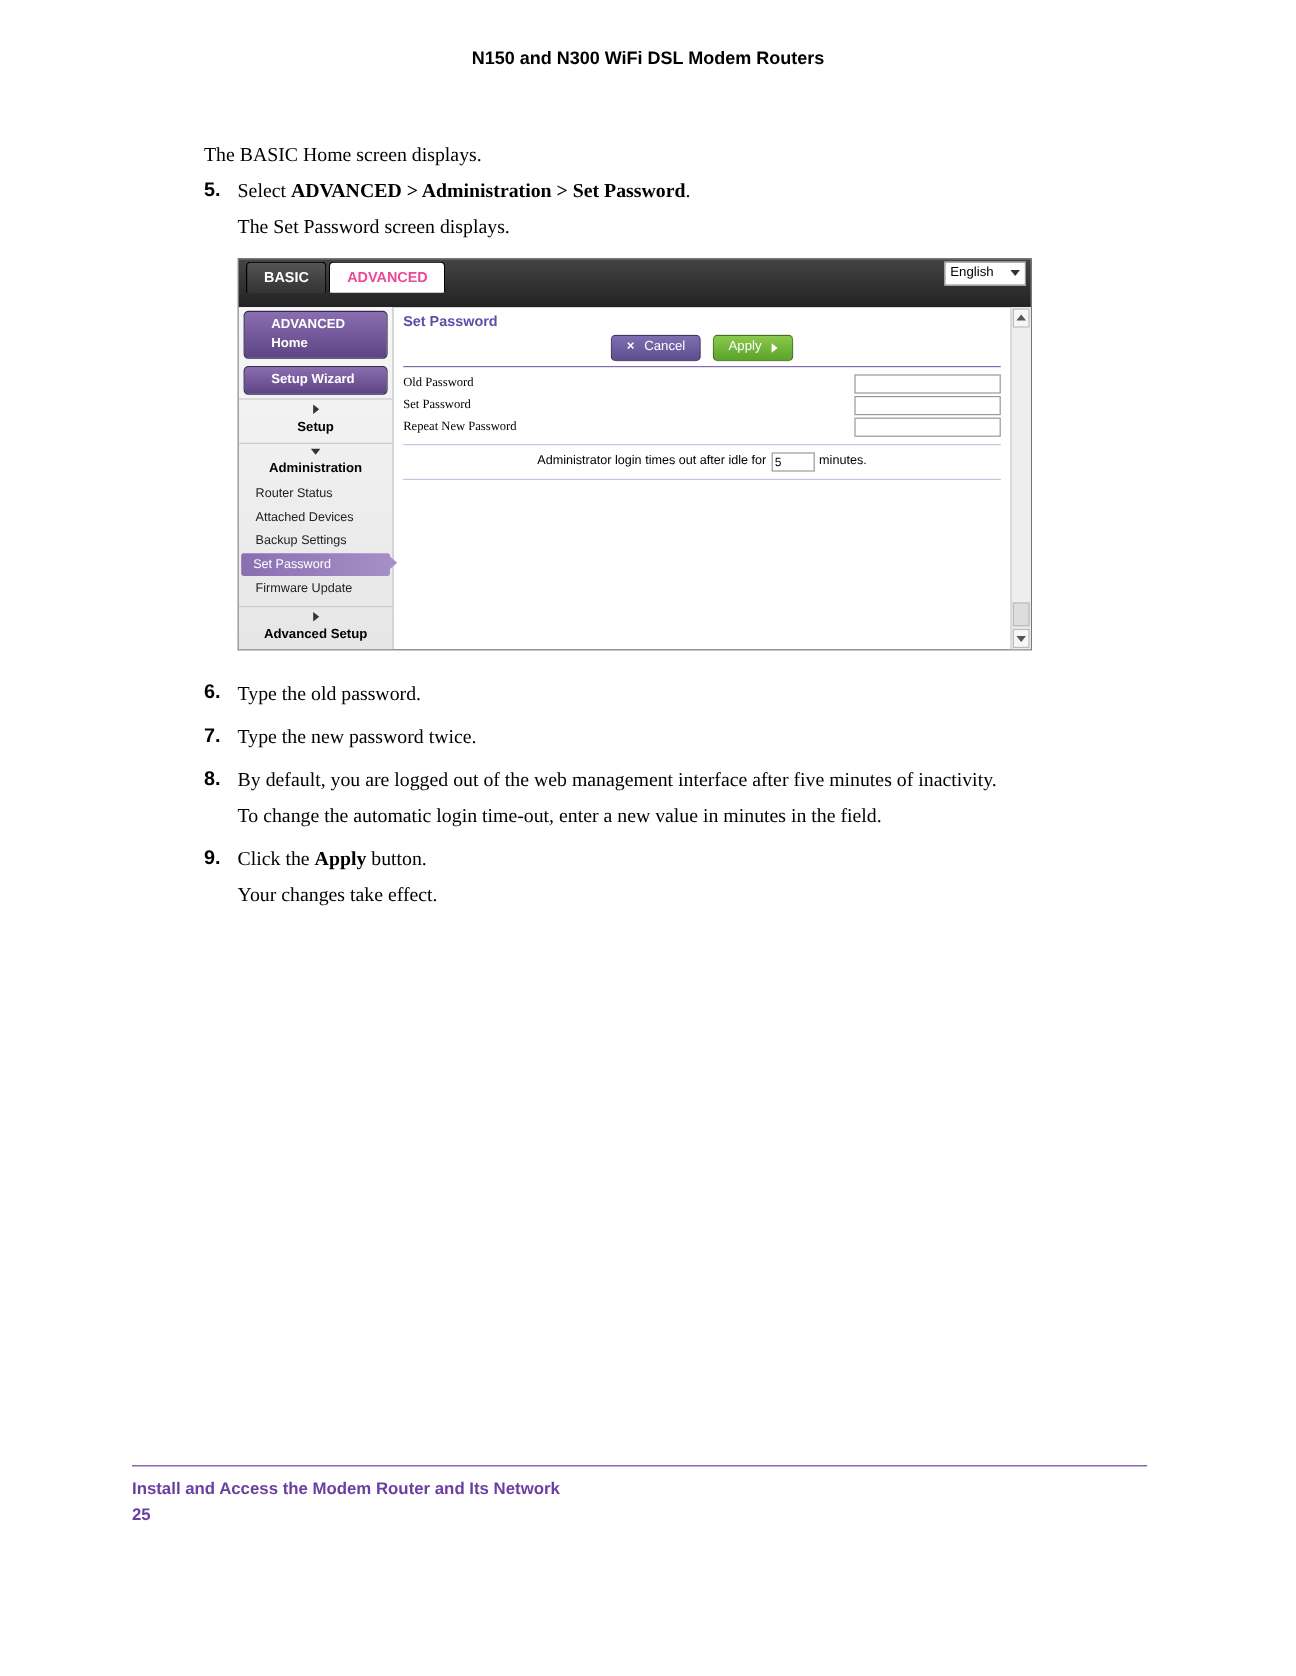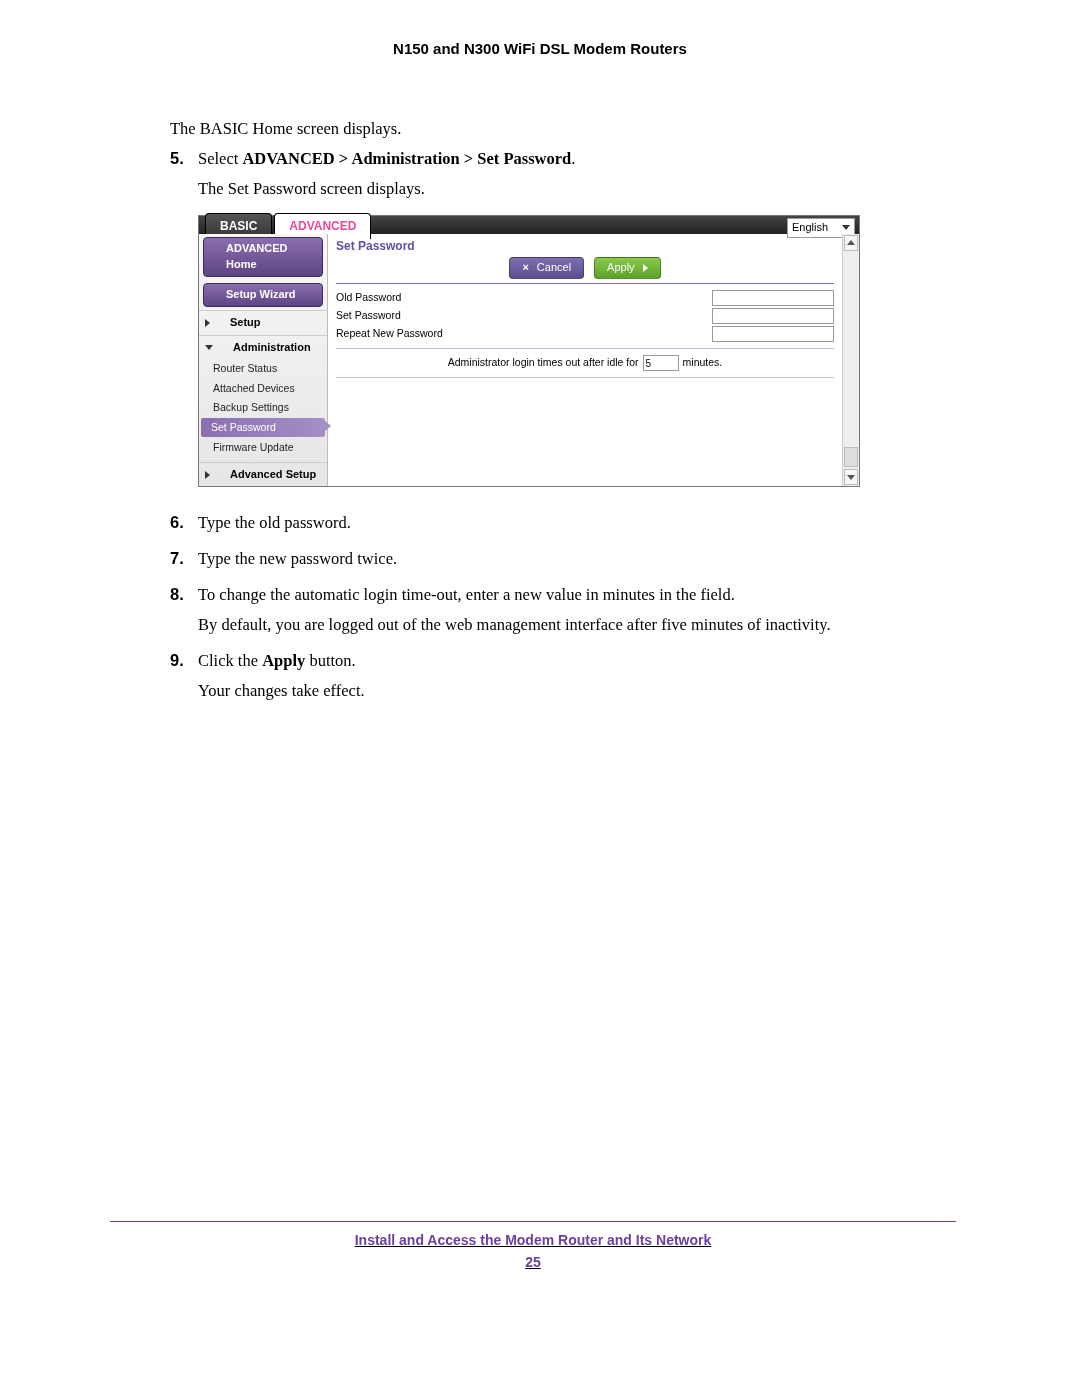--- a/index.html
+++ b/index.html
@@ -56,23 +56,23 @@
   
   .ui {
     border: 1px solid #777;
     width: 660px;
     background: #fff;
     font-size: 11px;
   }
   .ui-top {
     background: #2a2a2a;
     background: linear-gradient(#444,#222);
-    height: 18px;
-    display: flex;
-    align-items: center;
+    height: 40px;
+    display: flex;
+    align-items: flex-start;
     position: relative;
   }
   .ui-tabs { display: flex; margin-left: 6px; }
   .ui-tab {
     color: #fff;
     font-weight: bold;
     font-size: 12px;
     padding: 4px 14px;
     background: linear-gradient(#555,#333);
     border: 1px solid #000;
@@ -134,21 +134,21 @@
     border-radius: 4px;
     margin: 3px 4px;
     padding: 3px 22px;
     font-size: 11px;
   }
   .side-cat {
     font-weight: bold;
     padding: 4px 6px;
     border-top: 1px solid #ccc;
     font-size: 11px;
-    display:flex;align-items:center;gap:20px;
+    display:flex;align-items:center;gap:4px;flex-direction:column;
   }
   .caret-r{display:inline-block;width:0;height:0;border-top:4px solid transparent;border-bottom:4px solid transparent;border-left:5px solid #333;}
   .caret-d{display:inline-block;width:0;height:0;border-left:4px solid transparent;border-right:4px solid transparent;border-top:5px solid #333;}
   .side-sub { padding: 2px 4px 2px 14px; font-size: 10.5px; color: #222;}
   .side-sub.active {
     background: linear-gradient(to right,#8a6fb0,#a58fc7);
     color: #fff;
     border-radius: 2px;
     padding-left: 10px;
     margin: 1px 2px;
@@ -174,33 +174,32 @@
     padding: 2px 12px;
     display:flex;align-items:center;gap:8px;
     border:1px solid rgba(0,0,0,0.3);
   }
   .btn-cancel { background: linear-gradient(#7e6fb0,#5d4e8f); }
   .btn-apply  { background: linear-gradient(#8bc94c,#5aa32c); }
   .btn .x{font-weight:bold;}
   .btn .tri{width:0;height:0;border-top:4px solid transparent;border-bottom:4px solid transparent;border-left:5px solid #fff;}
   .hr-purple { border:0;border-top:1px solid #7e6fb0;margin:2px 0 6px; }
   .form-row { display:flex;align-items:center;justify-content:space-between;margin:2px 0; }
-  .form-row label { font-size:10.5px;}
+  .form-row label { font-size:10.5px;font-family:Liberation Serif, serif;}
   .form-row input[type=text],.form-row input[type=password] {
     width: 116px;height:14px;border:1px solid #999;font-size:10px;padding:0 2px;
   }
   .hr-thin { border:0;border-top:1px solid #c8c0dc;margin:6px 0; }
   .idle-row { font-size:10.5px;display:flex;align-items:center;gap:4px;justify-content:center;}
   .idle-row input{width:30px;height:14px;border:1px solid #999;font-size:10px;text-align:left;padding:0 2px;}
   
   .footer {
     position: absolute;
     left: 110px; right: 124px; bottom: 30px;
-    text-align: center;
-    text-decoration: underline;
+    text-align: left;
   }
   .footer-line {
     border-top: 1px solid #6b3fa0;
     margin-bottom: 10px;
   }
   .footer-text {
     color: #6b3fa0;
     font-weight: bold;
     font-size: 14px;
   }
@@ -325,22 +324,22 @@
       <div class="step-item">
         <div class="step-num">7.</div>
         <div class="step-body">
           <p class="para">Type the new password twice.</p>
         </div>
       </div>
 
       <div class="step-item">
         <div class="step-num">8.</div>
         <div class="step-body">
+          <p class="para">By default, you are logged out of the web management interface after five minutes of inactivity.</p>
           <p class="para">To change the automatic login time-out, enter a new value in minutes in the field.</p>
-          <p class="para">By default, you are logged out of the web management interface after five minutes of inactivity.</p>
         </div>
       </div>
 
       <div class="step-item">
         <div class="step-num">9.</div>
         <div class="step-body">
           <p class="para">
             <span>Click the </span><b>Apply</b><span> button.</span>
           </p>
           <p class="para">Your changes take effect.</p>

